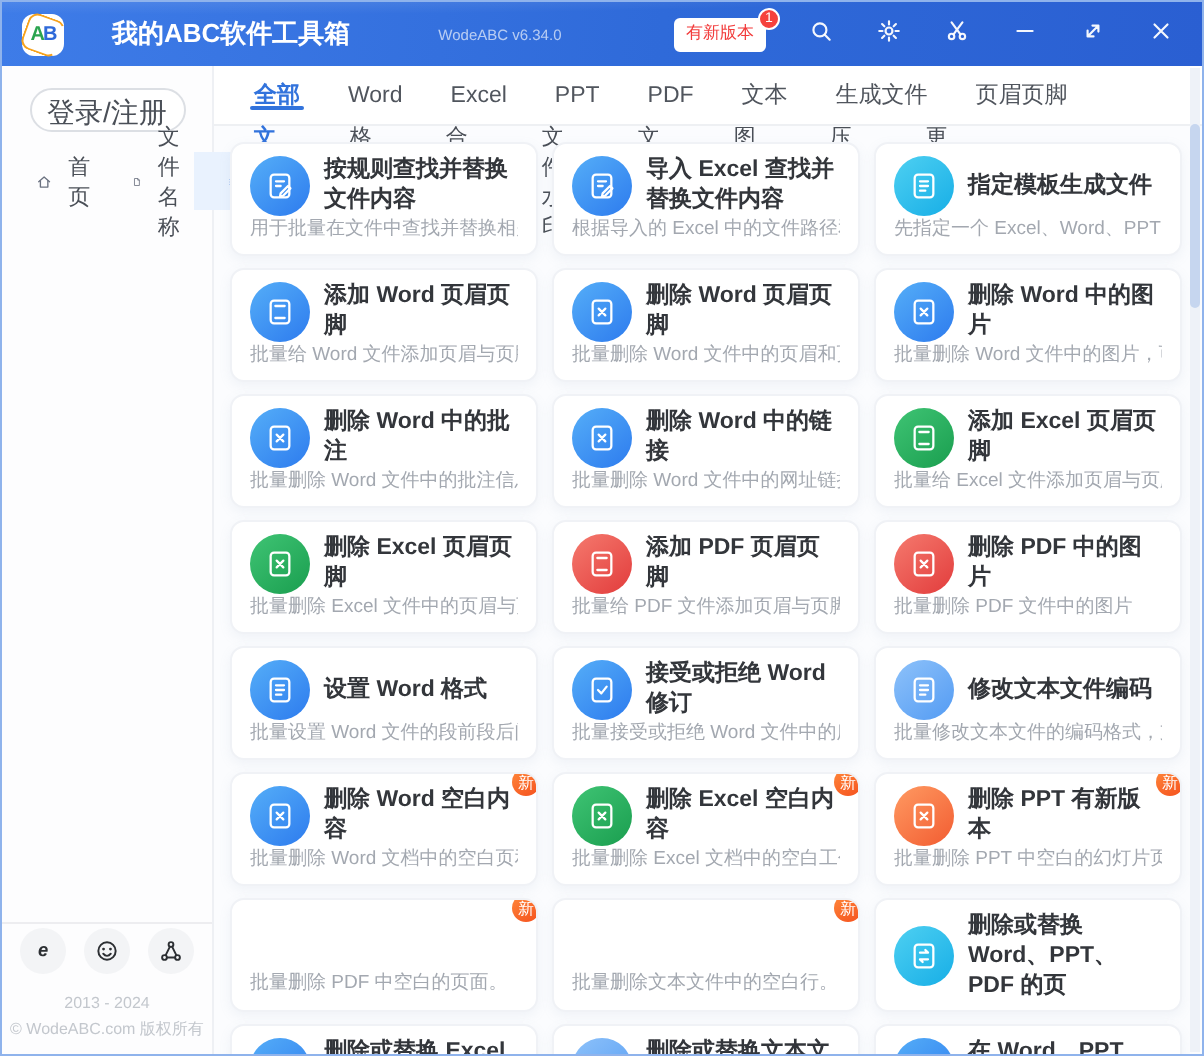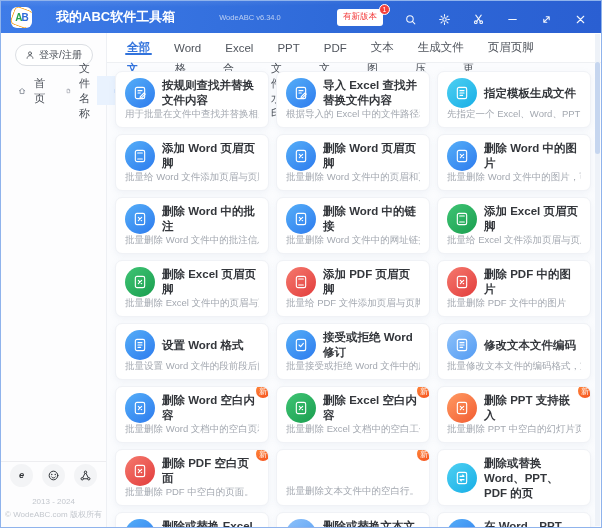--- a/index.html
+++ b/index.html
@@ -13,31 +13,31 @@
     background: radial-gradient(130% 90% at 18% -30%, rgba(255,255,255,.22), transparent 55%),
                 linear-gradient(96deg,#3e7ce8 0%, #2f6ad9 55%, #2a5fd2 100%);
     color:#fff;
   }
   .logo { width:21px; height:21px; border-radius:6px; background:#fff; display:flex; align-items:center; justify-content:center; position:relative; flex:0 0 auto; }
   .logo::after{ content:""; position:absolute; inset:1px; border:1.5px solid #f6a21c; border-radius:5px; border-right-color:transparent; transform:rotate(20deg); }
   .logo b { font-size:10px; letter-spacing:-1px; }
   .logo b .la{ color:#2aa44f; } .logo b .lb{ color:#2f6ad9; }
   .app-title { font-size:13px; font-weight:bold; white-space:nowrap; }
   .app-version { font-size:7.5px; opacity:.65; margin-left:20px; white-space:nowrap; }
-  .titlebar-right { margin-left:auto; display:flex; align-items:flex-end; gap:21px;padding-left:28px; }
+  .titlebar-right { margin-left:auto; display:flex; align-items:flex-start; gap:21px;padding-left:28px; }
   .update-badge { position:relative; background:#fff; color:#f23c3c; font-size:8.5px; padding:2px 6px 3px; border-radius:3px; white-space:nowrap; cursor:pointer; }
   .update-dot { position:absolute; top:-5px; right:-7px; width:11px; height:11px; background:#f5413d; border:1px solid #fff; border-radius:50%; color:#fff; font-size:7px; line-height:9px; text-align:center; }
   .tb-ico { width:13px; height:13px; color:rgba(255,255,255,.95); cursor:pointer; display:block; }
   .tb-ico svg{ width:100%; height:100%; display:block; }
 
   
   .layout { display:flex; height:495px; }
   .sidebar { position:relative; width:106px; flex:0 0 106px; background:#fdfdfe; border-right:1px solid #eef0f4; }
   .login-btn { margin:11px auto 10px; width:78px; height:22px; border:1px solid #dcdfe4; border-radius:12px; background:#fff;
-    display:flex; align-items:center; justify-content:center; gap:4px; font-size:10px; color:#4a4f57; cursor:pointer; }
+    display:flex; align-items:center; justify-content:center; gap:4px; font-size:14px; color:#4a4f57; cursor:pointer;flex-direction:column; }
   .login-btn svg{ width:10px; height:10px; }
   .nav { display:flex; flex-direction:row; }
   .nav-item { height:29px; display:flex; align-items:center; gap:8px; padding-left:17px; font-size:11px; color:#4a4f57; cursor:pointer; }
   .nav-item .nav-ico { width:12px; height:12px; color:#6b7280; }
   .nav-item .nav-ico svg{ width:100%; height:100%; display:block; }
   .nav-item.active { background:#e9f2fe; color:#3273dc; font-weight:bold; }
   .nav-item.active .nav-ico { color:#3273dc; }
   .sidebar-bottom { position:absolute; left:0; right:0; bottom:6px; border-top:1px solid #ededf0; padding-top:2px; }
   .helper-row { display:flex; justify-content:center; gap:9px; }
   .helper-btn { width:23px; height:23px; border-radius:50%; background:#f3f4f6; display:flex; align-items:center; justify-content:center; color:#2c2f33; cursor:pointer; }
@@ -563,34 +563,26 @@
     <div class="card-desc">批量删除 Excel 文档中的空白工作表、空白行</div>
     <span class="badge-new">新</span>
   </div>
           <div class="card">
     <div class="card-head">
       <span class="card-icon icon-orange">
                 <svg>
                   <use href="#s-card-x"></use>
                 </svg>
               </span>
-      <span class="card-title">删除 PPT 支持嵌入</span>
+      <span class="card-title">删除 PPT 有新版本</span>
     </div>
     <div class="card-desc">批量删除 PPT 中空白的幻灯片页面。</div>
     <span class="badge-new">新</span>
   </div>
           <div class="card">
-    <div class="card-head">
-      <span class="card-icon icon-red">
-                <svg>
-                  <use href="#s-card-x"></use>
-                </svg>
-              </span>
-      <span class="card-title">删除 PDF 空白页面</span>
-    </div>
     <div class="card-desc">批量删除 PDF 中空白的页面。</div>
     <span class="badge-new">新</span>
   </div>
           <div class="card">
     <div class="card-desc">批量删除文本文件中的空白行。</div>
     <span class="badge-new">新</span>
   </div>
           <div class="card">
     <div class="card-head">
       <span class="card-icon icon-cyan">

